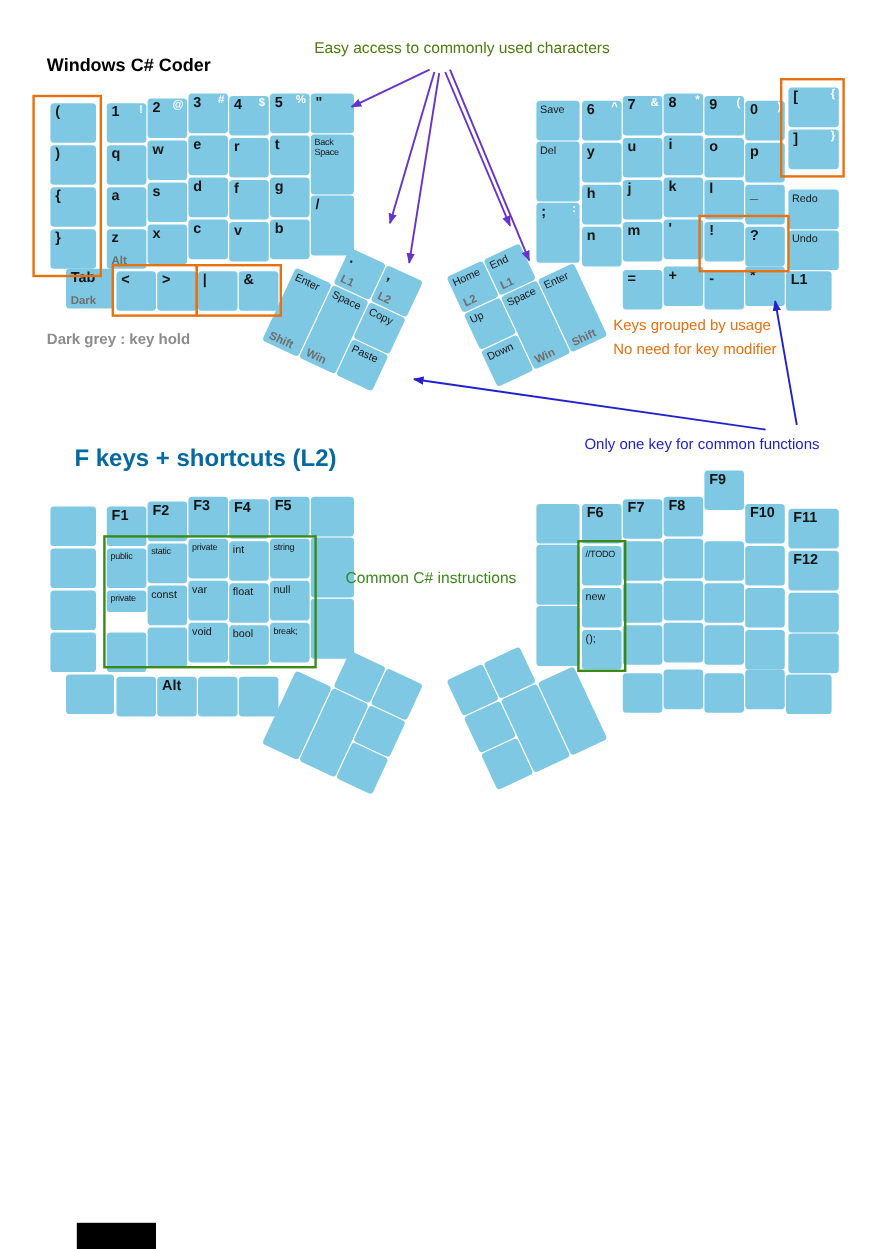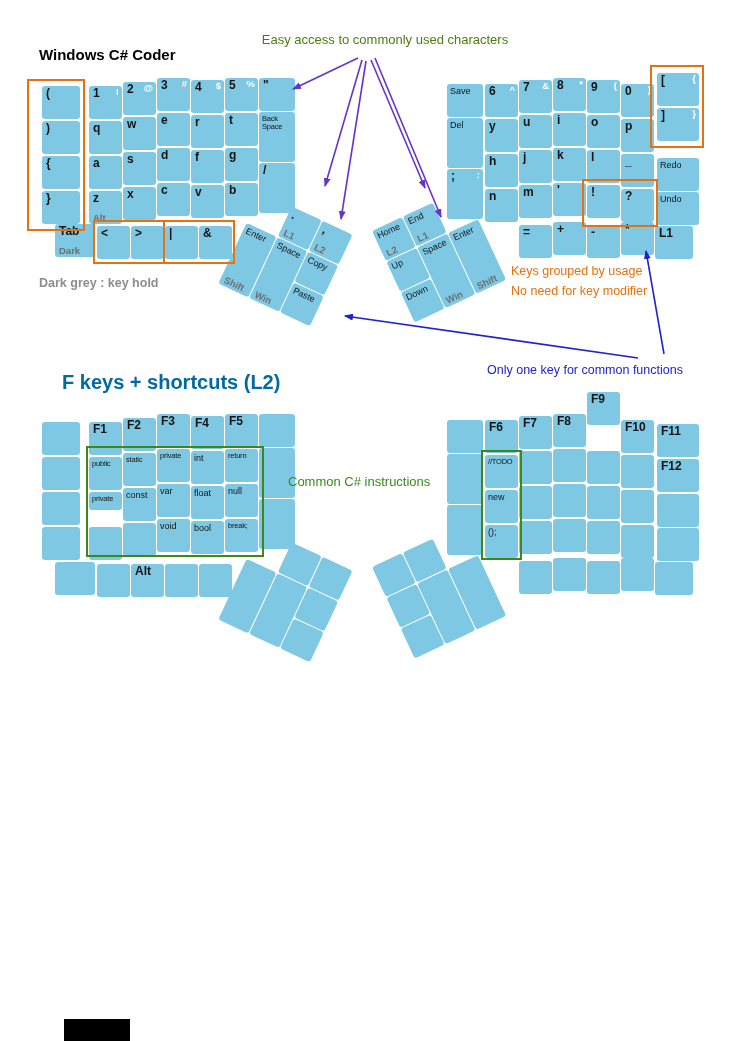--- a/index.html
+++ b/index.html
@@ -303,21 +303,21 @@
       <div class="key" style="left: 191px; top: 486px; width: 33px; height: 33px;">
         <span class="k-main k-word">float</span>
       </div>
       <div class="key" style="left: 191px; top: 521px; width: 33px; height: 33px;">
         <span class="k-main k-word">bool</span>
       </div>
       <div class="key" style="left: 225px; top: 414px; width: 33px; height: 33px;">
         <span class="k-main">F5</span>
       </div>
       <div class="key" style="left: 225px; top: 449px; width: 33px; height: 33px;">
-        <span class="k-main k-word k-tiny">return</span>
+        <span class="k-main k-word k-tiny">string</span>
       </div>
       <div class="key" style="left: 225px; top: 484px; width: 33px; height: 33px;">
         <span class="k-main k-word">null</span>
       </div>
       <div class="key" style="left: 225px; top: 519px; width: 33px; height: 33px;">
         <span class="k-main k-word k-tiny">break;</span>
       </div>
       <div class="key" style="left: 259px; top: 414px; width: 36px; height: 33px;"></div>
       <div class="key" style="left: 259px; top: 448px; width: 36px; height: 50px;"></div>
       <div class="key" style="left: 259px; top: 499px; width: 36px; height: 50px;"></div>

